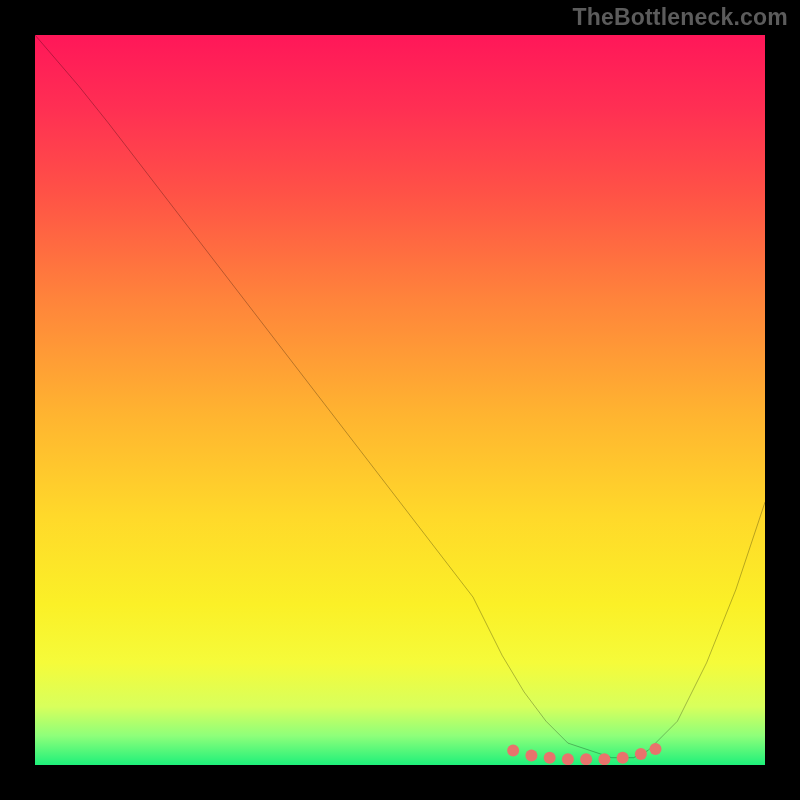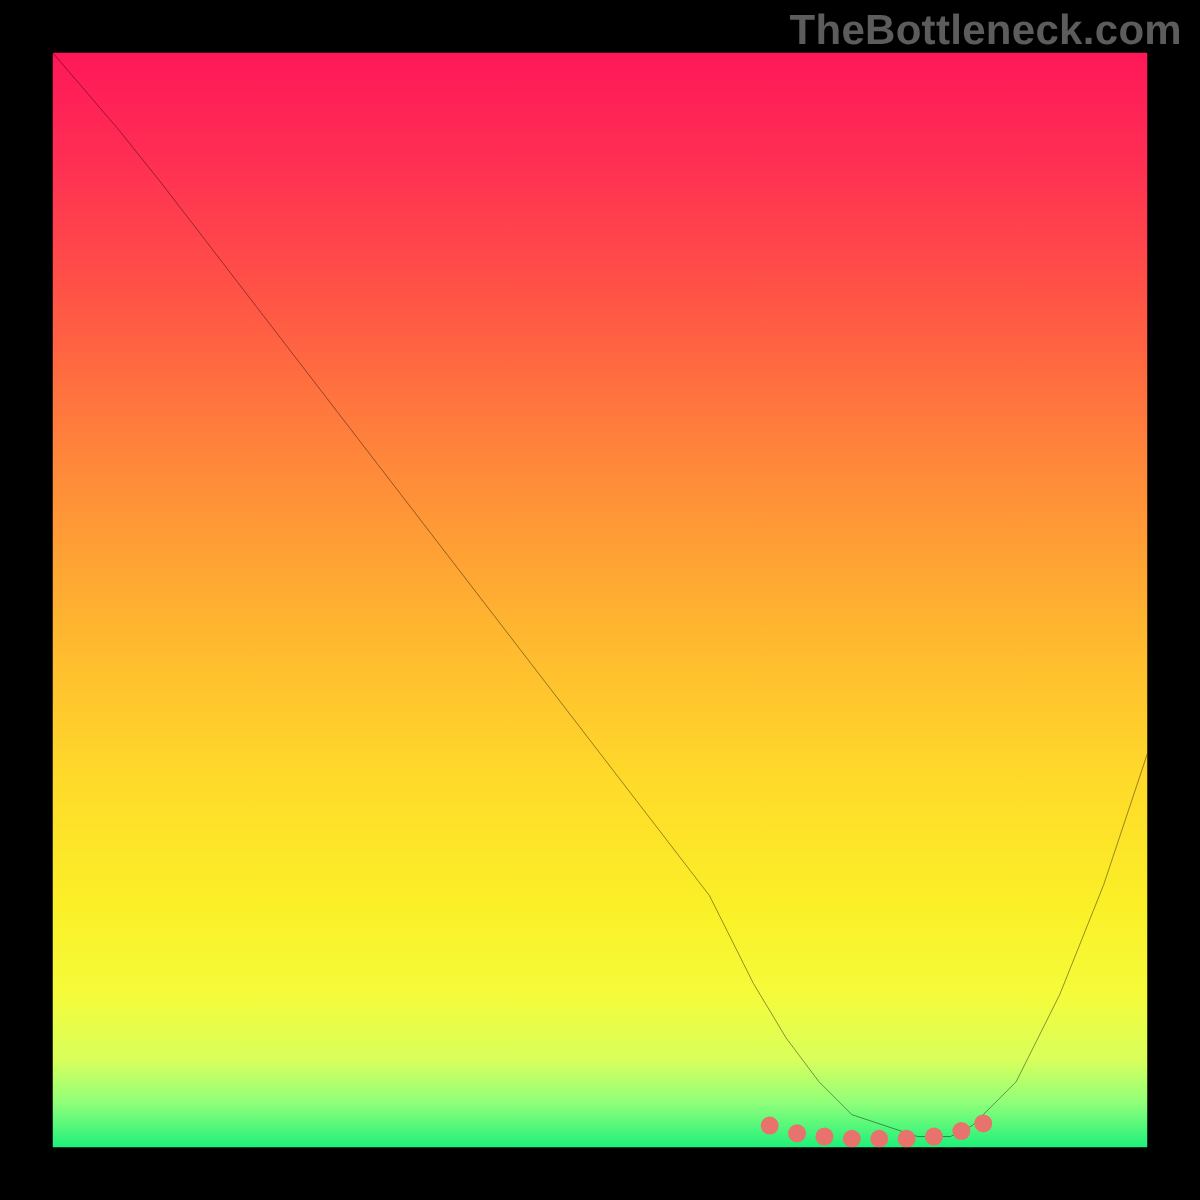--- a/index.html
+++ b/index.html
@@ -15,21 +15,21 @@
     position: relative;
     width: 800px;
     height: 800px;
     background: #000;
   }
   .watermark {
     position: absolute;
     top: 4px;
     right: 12px;
     color: #5c5c5c;
-    font-size: 28px;
+    font-size: 23px;
     font-weight: 600;
     letter-spacing: 0.2px;
     z-index: 10;
   }
   .plot-area {
     position: absolute;
     left: 35px;
     top: 35px;
     width: 730px;
     height: 730px;

